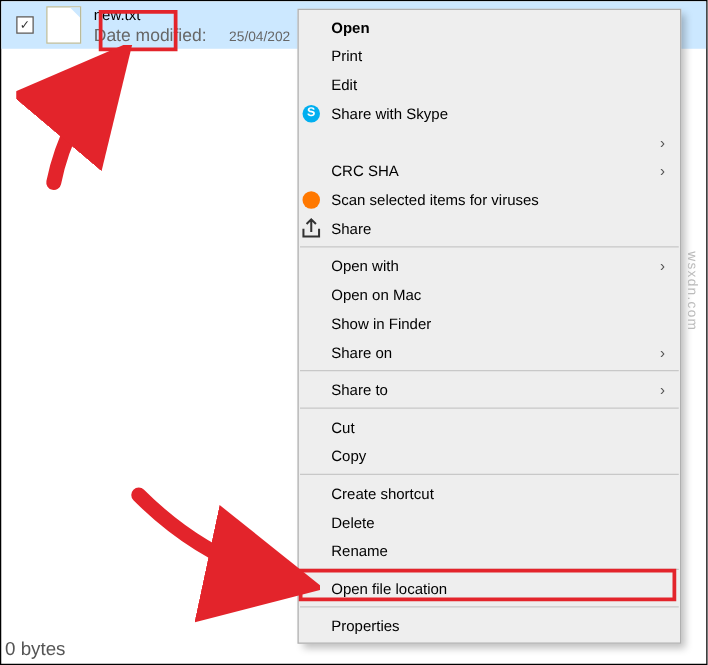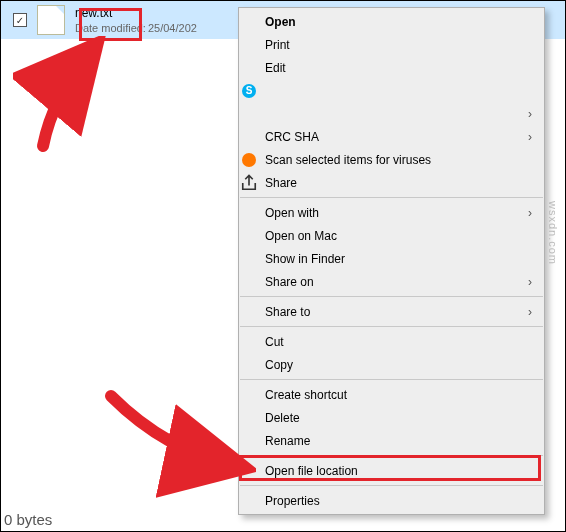--- a/index.html
+++ b/index.html
@@ -46,22 +46,22 @@
       border-style: solid;
       border-width: 0 8px 8px 0;
       border-color: transparent #cce8ff transparent transparent;
     }
     .file-info {
       display: flex;
       flex-direction: column;
       gap: 1px;
     }
     .file-name { font-size: 12px; color: #000; }
-    .file-date-label { font-size: 11px; color: #666; }
-    .file-date-value { font-size: 11px; color: #666; margin-left: 2px;}
+    .file-date-label { font-size: 14px; color: #666; }
+    .file-date-value { font-size: 11px; color: #666; margin-left: 18px;}
     .annot-box-1 {
       position: absolute;
       left: 78px;
       top: 7px;
       width: 63px;
       height: 33px;
       border: 3px solid #e3242b;
       pointer-events: none;
     }
     .annot-box-2 {
@@ -166,20 +166,21 @@
     <span class="label">Print</span>
   </div>
   <div class="menu-item">
     <span class="icon-slot"></span>
     <span class="label">Edit</span>
   </div>
   <div class="menu-item">
     <span class="icon-slot">
         <span class="skype-icon">S</span>
       </span>
+    <span class="label">Share with Skype</span>
   </div>
   <div class="menu-item">
     <span class="icon-slot"></span>
     <span class="chev">›</span>
   </div>
   <div class="menu-item">
     <span class="icon-slot"></span>
     <span class="label">CRC SHA</span>
     <span class="chev">›</span>
   </div>

